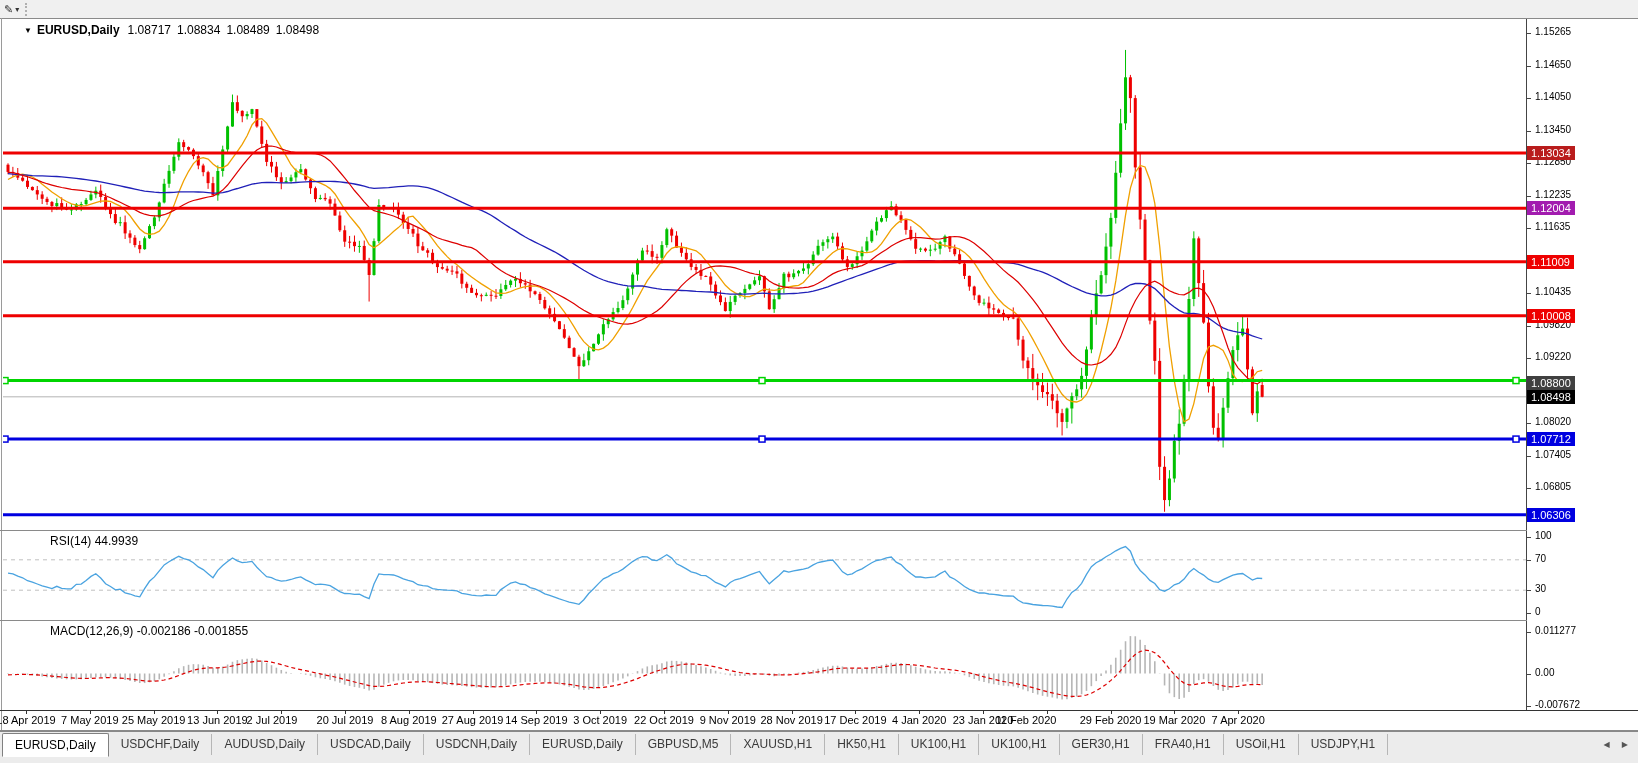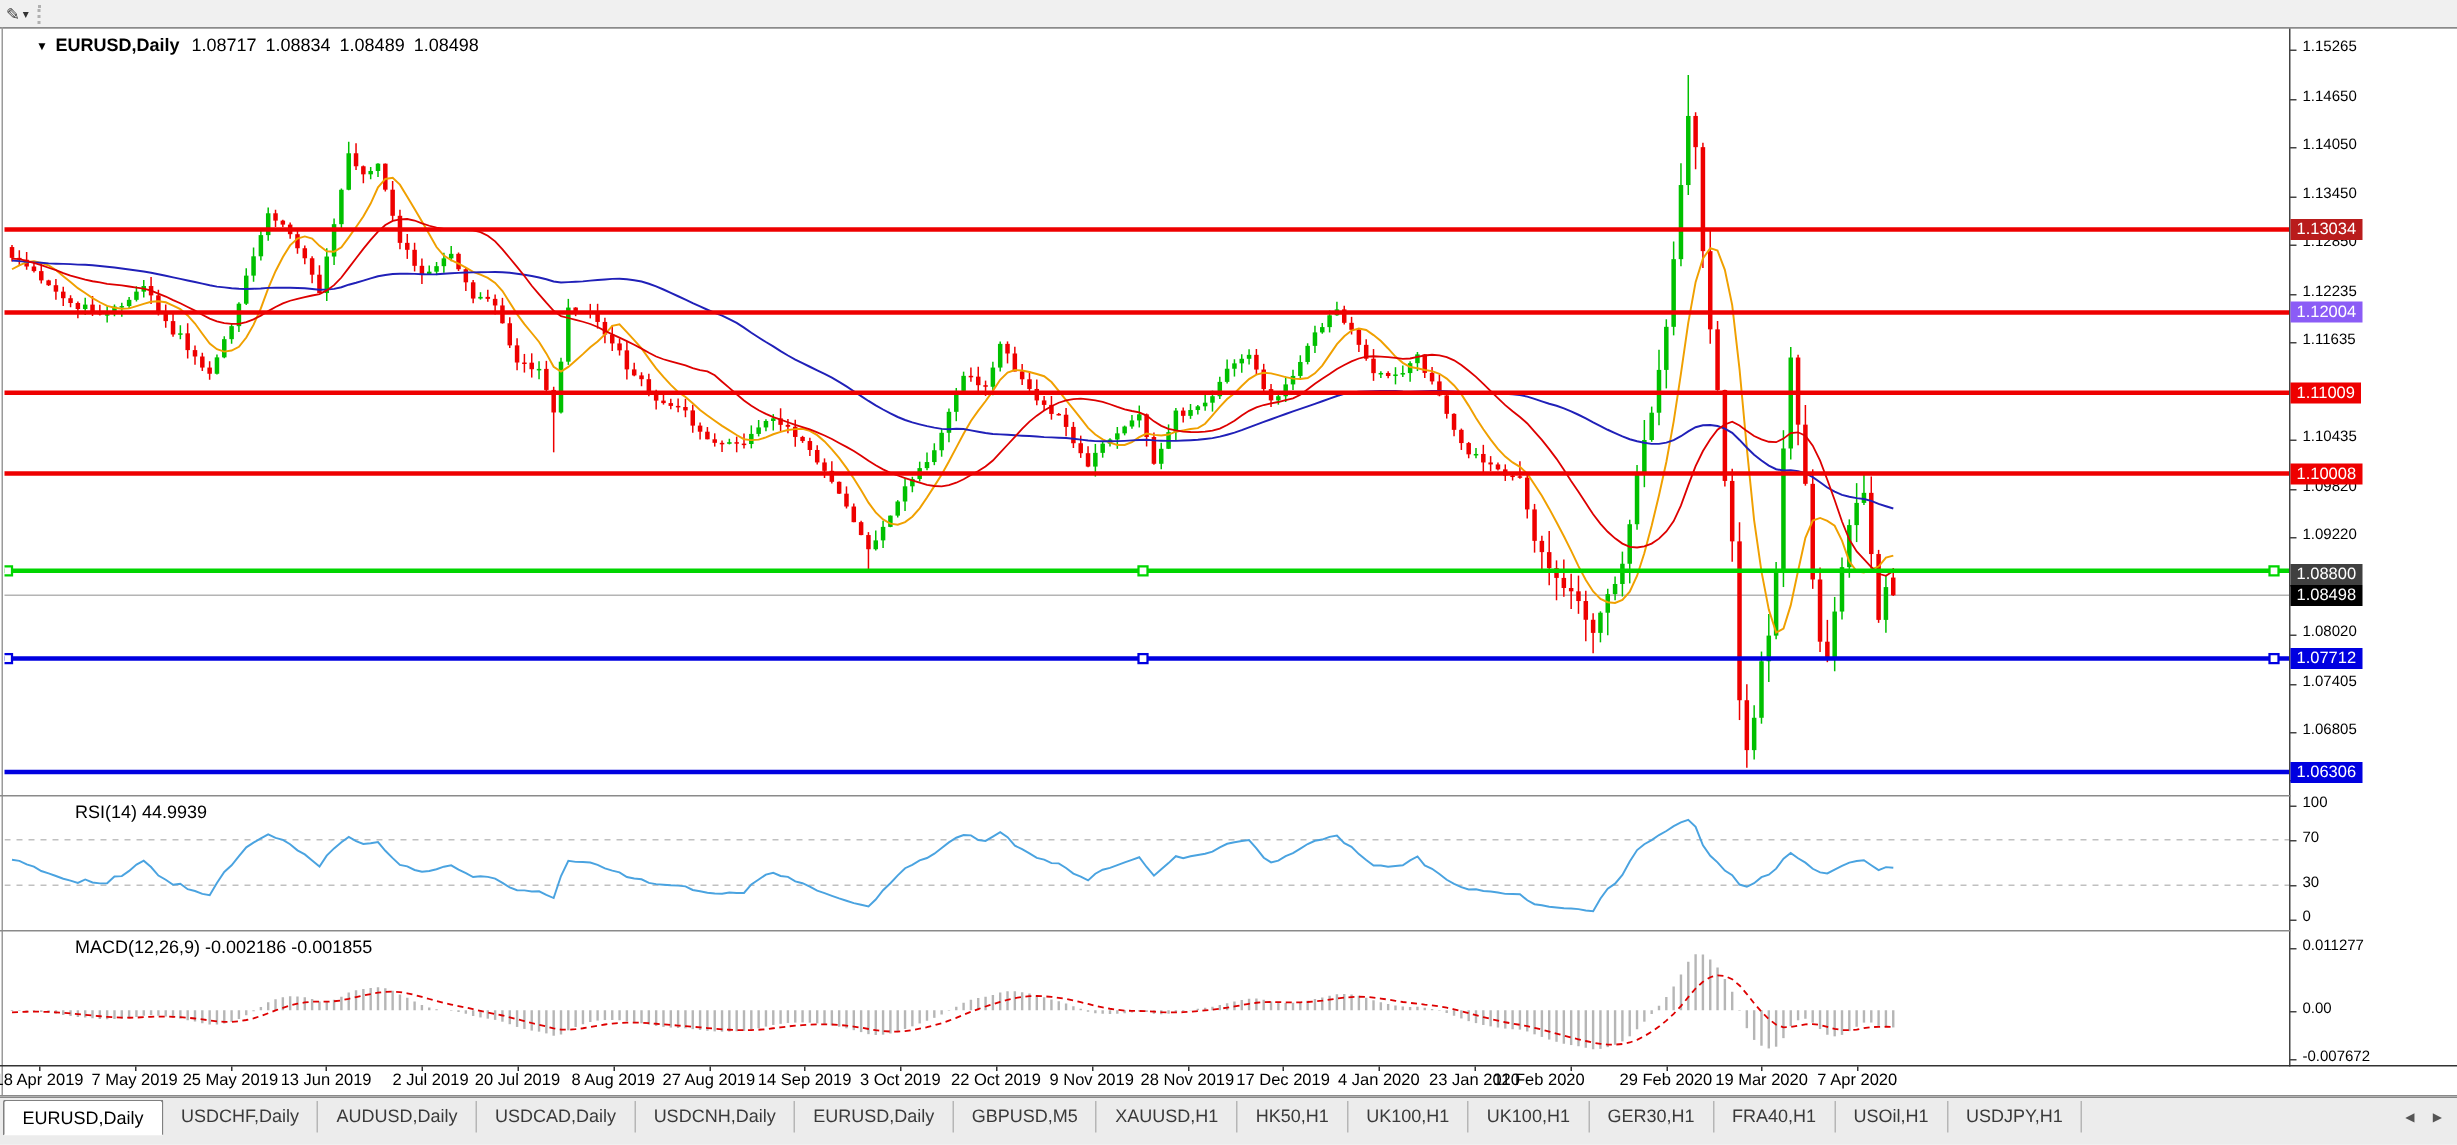--- a/index.html
+++ b/index.html
@@ -910,21 +910,21 @@
       <div class="ptick" style="top: 383.255px;">1.08620</div>
       <div class="ptickdash" style="top: 422.513px;"></div>
       <div class="ptick" style="top: 415.513px;">1.08020</div>
       <div class="ptickdash" style="top: 455.577px;"></div>
       <div class="ptick" style="top: 448.577px;">1.07405</div>
       <div class="ptickdash" style="top: 487.835px;"></div>
       <div class="ptick" style="top: 480.835px;">1.06805</div>
       <div class="ptickdash" style="top: 520.093px;"></div>
       <div class="ptick" style="top: 513.093px;">1.06205</div>
       <div class="ptag" style="top: 145.945px; background: #b91c1c;">1.13034</div>
-      <div class="ptag" style="top: 201.321px; background: #8b5cf6;">1.12004</div>
+      <div class="ptag" style="top: 201.321px; background: #a21caf;">1.12004</div>
       <div class="ptag" style="top: 254.815px; background: rgb(238, 0, 0);">1.11009</div>
       <div class="ptag" style="top: 308.632px; background: rgb(238, 0, 0);">1.10008</div>
       <div class="ptag" style="top: 376px; background: #404040;">1.08800</div>
       <div class="ptag" style="top: 432.072px; background: rgb(0, 0, 224);">1.07712</div>
       <div class="ptag" style="top: 507.663px; background: rgb(0, 0, 224);">1.06306</div>
       <div class="ptag" style="top: 389.814px; background: rgb(0, 0, 0);">1.08498</div>
     </div>
   <div id="sub-axis">
       <div class="ptickdash" style="top: 537px;"></div>
       <div class="ptick" style="top: 530px;">100</div>
@@ -944,21 +944,21 @@
   <div id="date-axis">
       <div class="dtick" style="left: 26px;"></div>
       <div class="dlabel" style="left: 26px;">18 Apr 2019</div>
       <div class="dtick" style="left: 89.8px;"></div>
       <div class="dlabel" style="left: 89.8px;">7 May 2019</div>
       <div class="dtick" style="left: 153.6px;"></div>
       <div class="dlabel" style="left: 153.6px;">25 May 2019</div>
       <div class="dtick" style="left: 217.4px;"></div>
       <div class="dlabel" style="left: 217.4px;">13 Jun 2019</div>
       <div class="dtick" style="left: 281.2px;"></div>
-      <div class="dlabel" style="left: 287px;">2 Jul 2019</div>
+      <div class="dlabel" style="left: 272px;">2 Jul 2019</div>
       <div class="dtick" style="left: 345px;"></div>
       <div class="dlabel" style="left: 345px;">20 Jul 2019</div>
       <div class="dtick" style="left: 408.8px;"></div>
       <div class="dlabel" style="left: 408.8px;">8 Aug 2019</div>
       <div class="dtick" style="left: 472.6px;"></div>
       <div class="dlabel" style="left: 472.6px;">27 Aug 2019</div>
       <div class="dtick" style="left: 536.4px;"></div>
       <div class="dlabel" style="left: 536.4px;">14 Sep 2019</div>
       <div class="dtick" style="left: 600.2px;"></div>
       <div class="dlabel" style="left: 600.2px;">3 Oct 2019</div>

